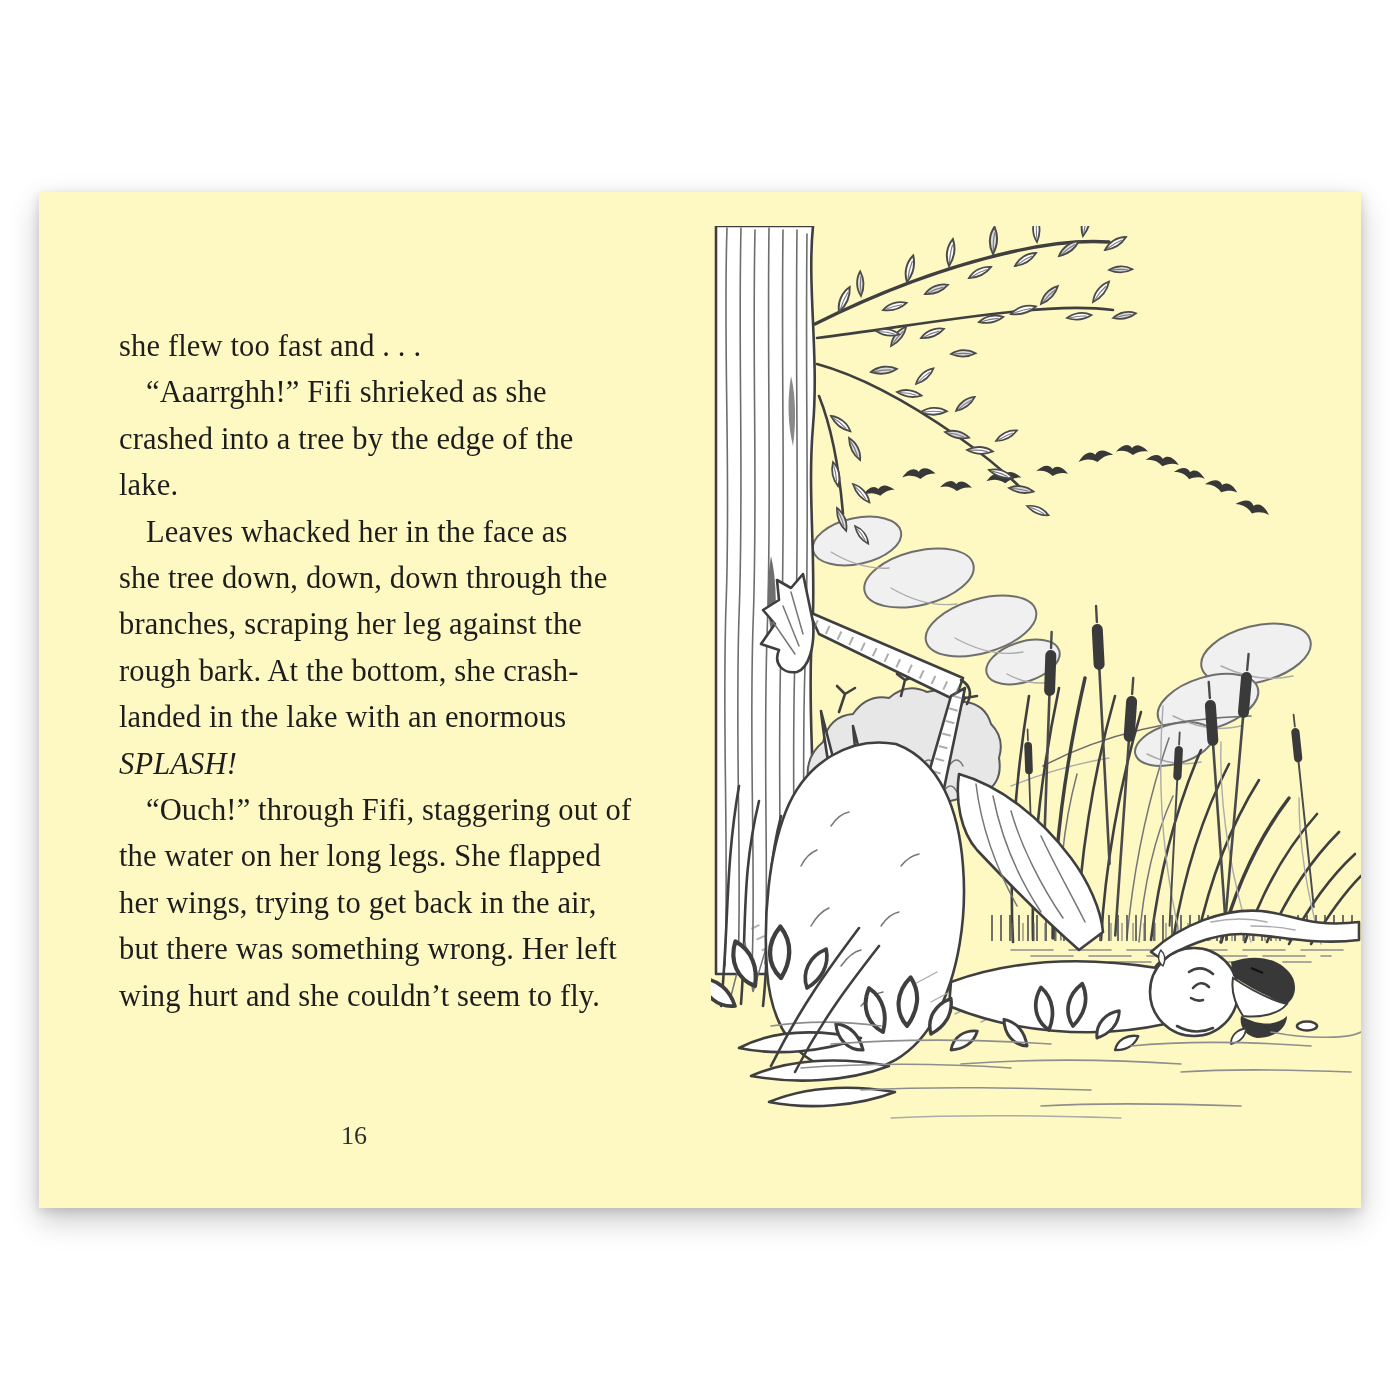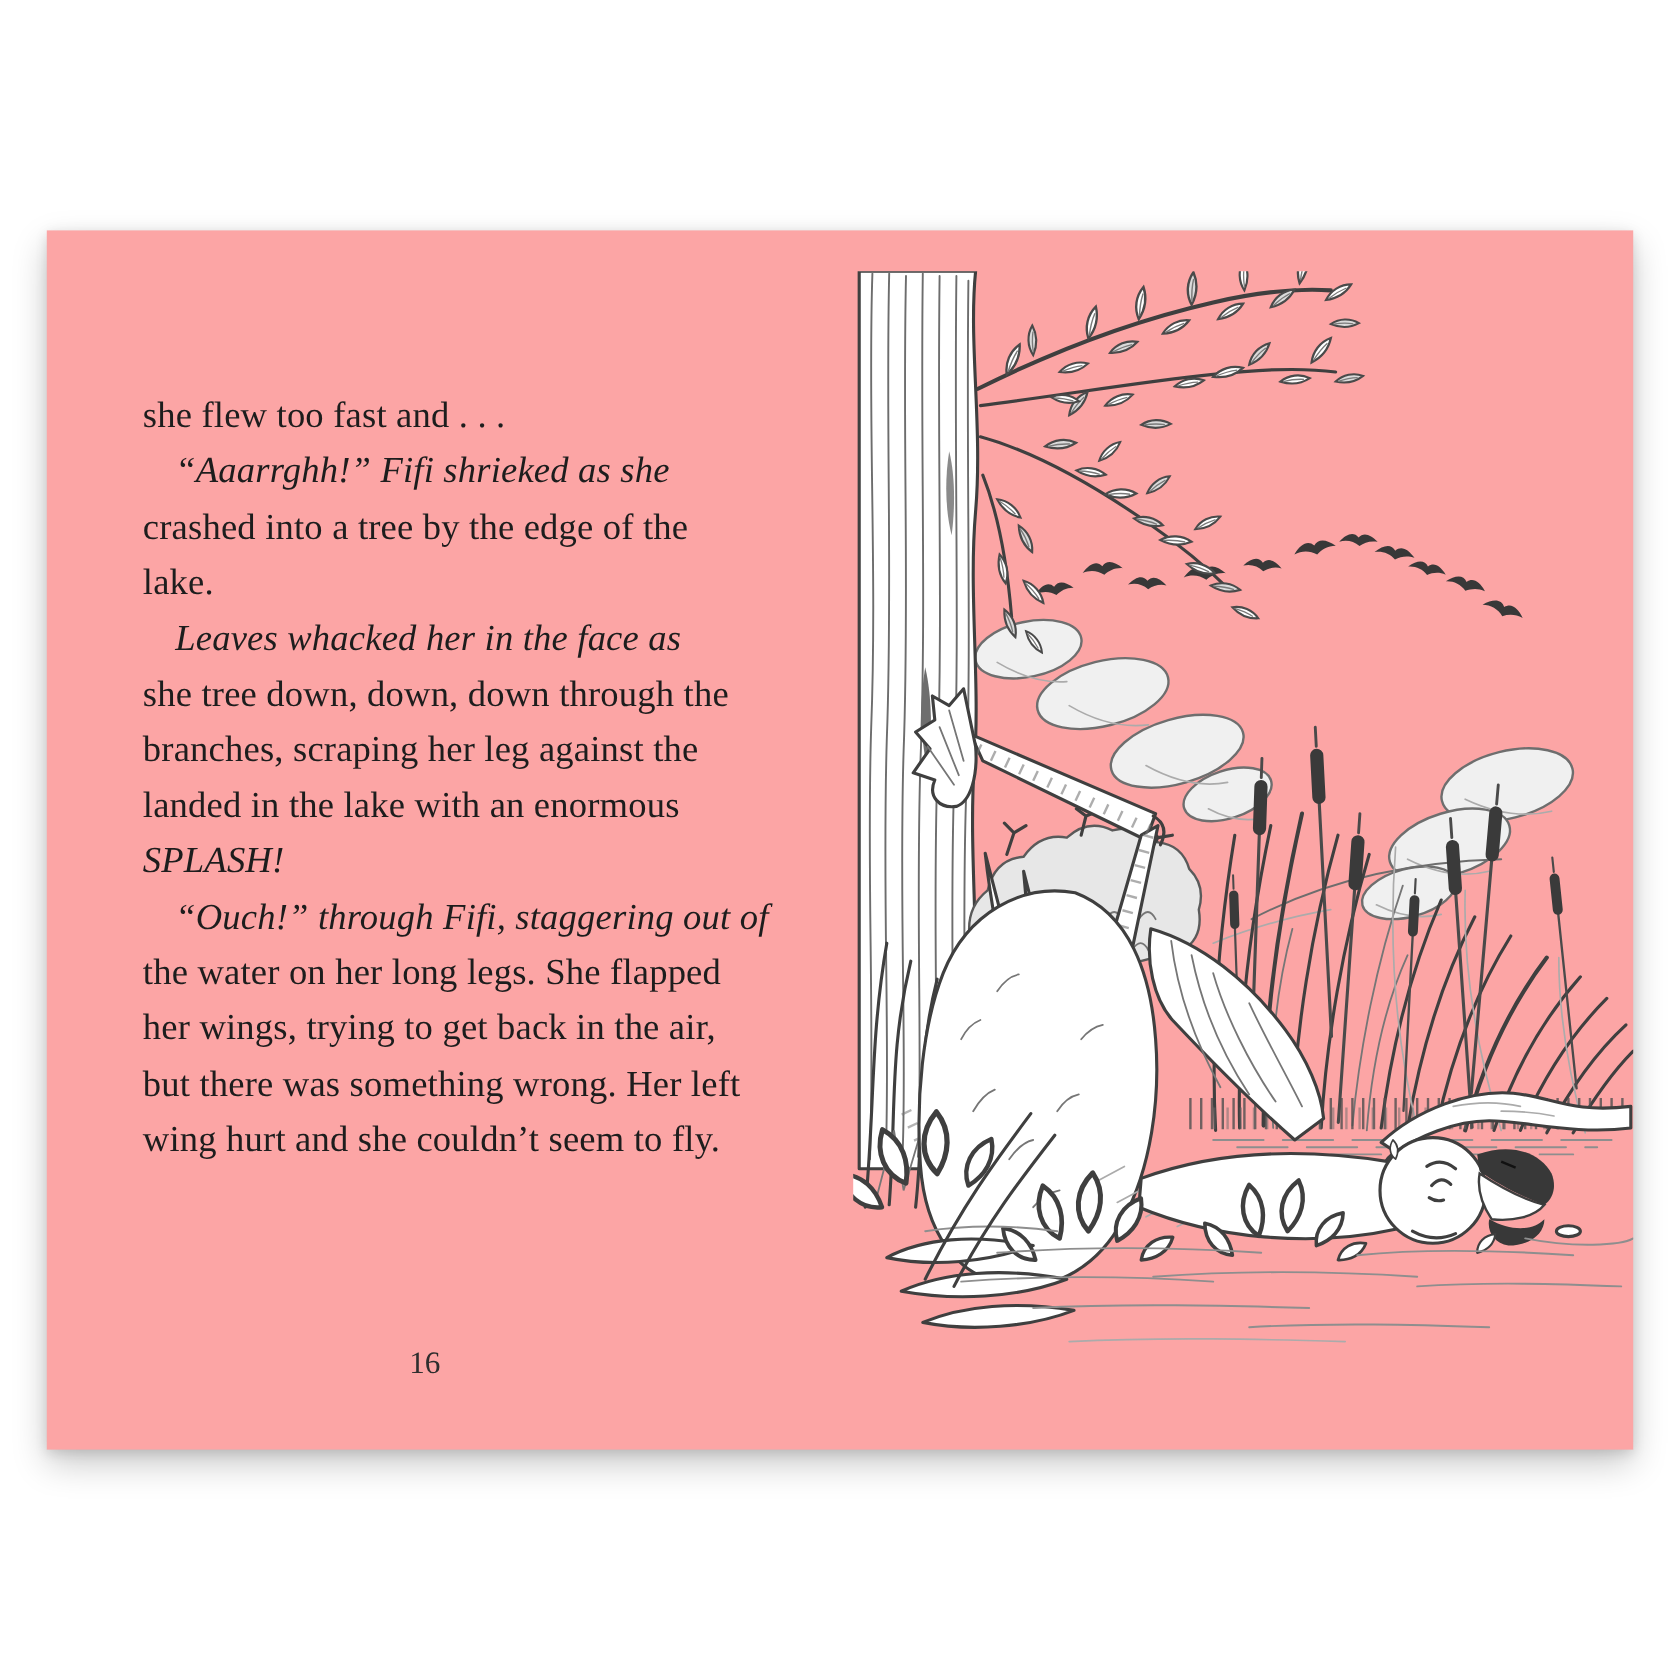--- a/index.html
+++ b/index.html
@@ -1,24 +1,24 @@
 <!DOCTYPE html>
 <html><head>
 <meta charset="utf-8">
 <style>
   html,body { margin:0; padding:0; background:#ffffff; }
   body { width:1400px; height:1400px; position:relative; overflow:hidden;
          font-family:"Liberation Serif", "DejaVu Serif", serif; }
   .book-page { position:absolute; left:39px; top:192px; width:1322px; height:1016px;
-               background:#fca5a5;
+               background:#fef9c3;
                box-shadow:0 12px 28px rgba(0,0,0,.22), 0 3px 10px rgba(0,0,0,.13); }
   .story { position:absolute; left:80px; top:131px; width:575px;
            font-size:30.5px; line-height:46.4px; color:#1d1d1d; letter-spacing:.15px; }
   .line { white-space:nowrap; }
-  .line.indent { padding-left:27px;font-style:italic; }
+  .line.indent { padding-left:27px; }
   .line.italic { font-style:italic; }
   .pageno { position:absolute; left:69px; top:929px; width:492px; text-align:center;
             font-size:26px; color:#2e2e2e; }
   .illo { position:absolute; left:672px; top:34px; }
   
   .s2 { fill:none; stroke:#3f3f3f; stroke-width:2.6; stroke-linecap:round; stroke-linejoin:round; }
   .s3 { fill:none; stroke:#3f3f3f; stroke-width:3.4; stroke-linecap:round; stroke-linejoin:round; }
   .w  { fill:#ffffff; stroke:#3f3f3f; stroke-width:2.6; stroke-linecap:round; stroke-linejoin:round; }
   .t  { fill:none; stroke:#767676; stroke-width:1.5; stroke-linecap:round; }
   .l  { fill:none; stroke:#ababab; stroke-width:1.4; stroke-linecap:round; }
@@ -36,20 +36,21 @@
 <div class="book-page">
 
   <div class="story">
     <div class="line">she flew too fast and . . .</div>
     <div class="line indent">“Aaarrghh!” Fifi shrieked as she</div>
     <div class="line">crashed into a tree by the edge of the</div>
     <div class="line">lake.</div>
     <div class="line indent">Leaves whacked her in the face as</div>
     <div class="line">she tree down, down, down through the</div>
     <div class="line">branches, scraping her leg against the</div>
+    <div class="line">rough bark. At the bottom, she crash-</div>
     <div class="line">landed in the lake with an enormous</div>
     <div class="line italic">SPLASH!</div>
     <div class="line indent">“Ouch!” through Fifi, staggering out of</div>
     <div class="line">the water on her long legs. She flapped</div>
     <div class="line">her wings, trying to get back in the air,</div>
     <div class="line">but there was something wrong. Her left</div>
     <div class="line">wing hurt and she couldn’t seem to fly.</div>
   </div>
 
   <div class="pageno">16</div>

